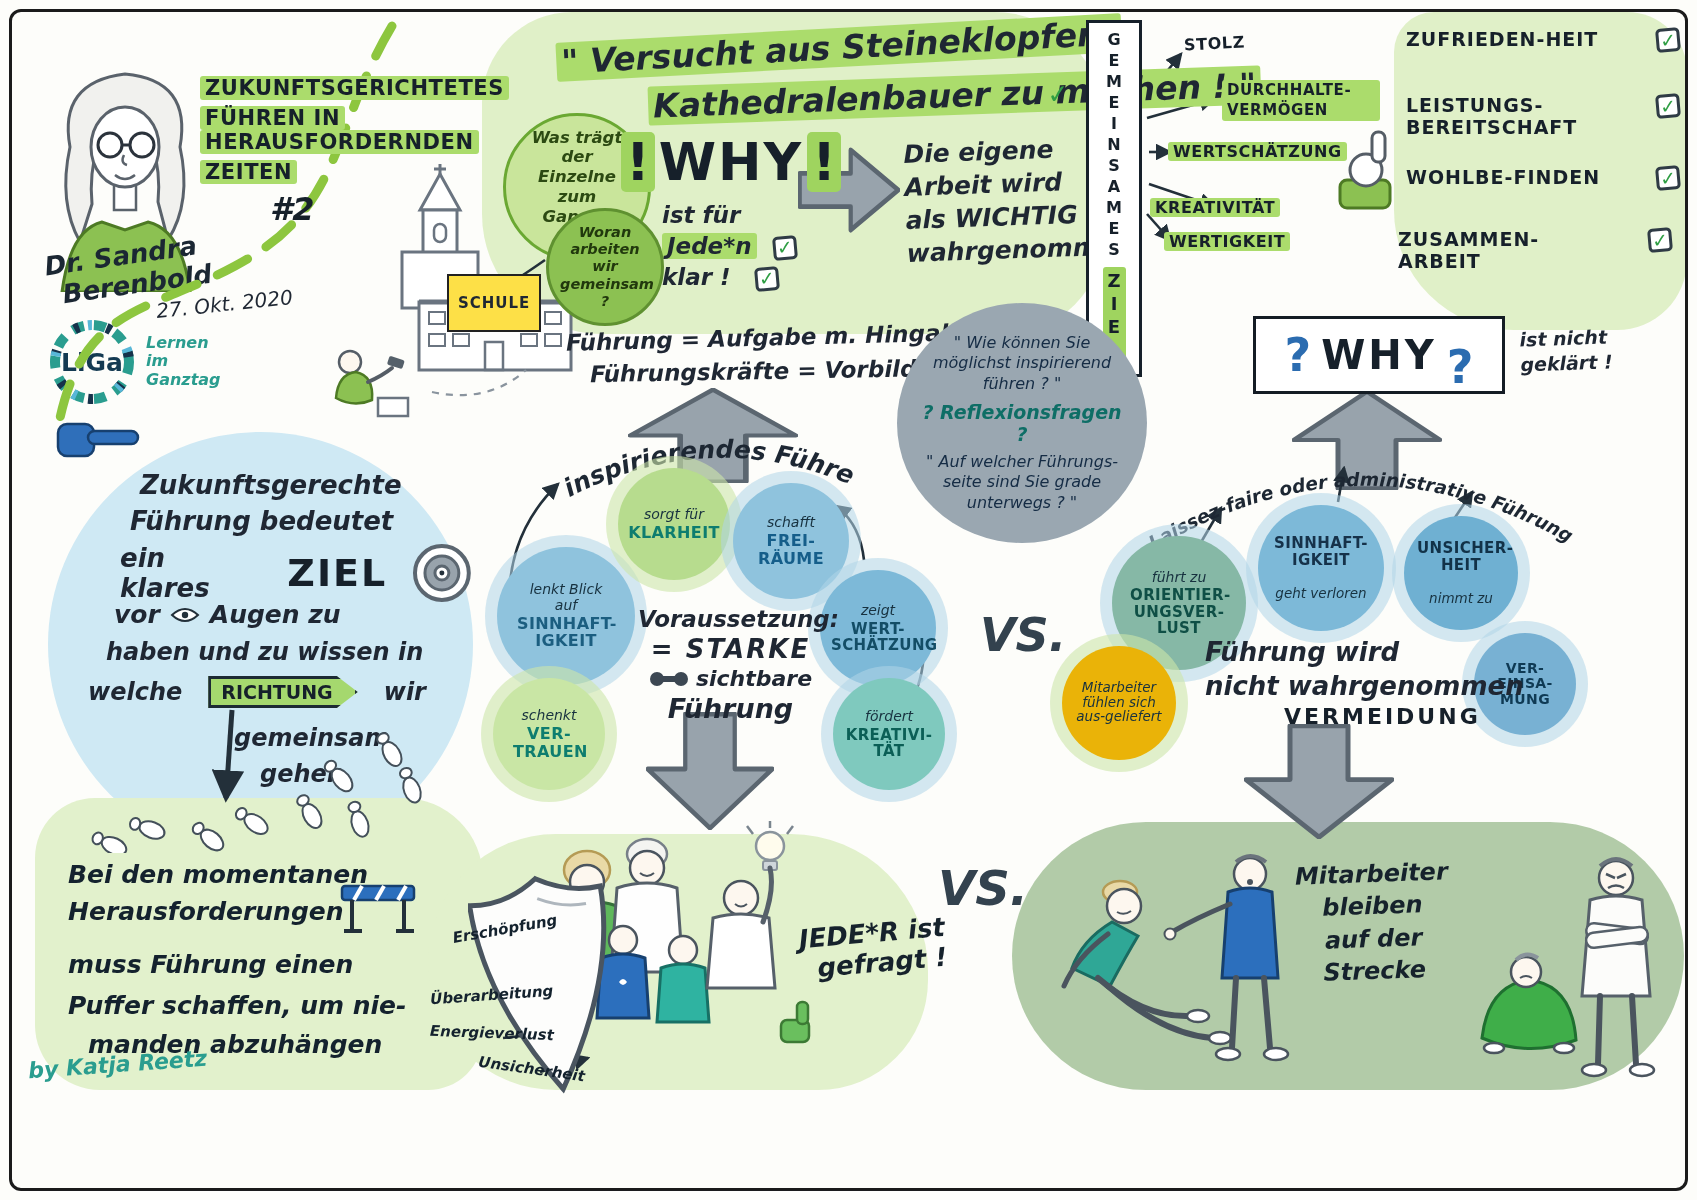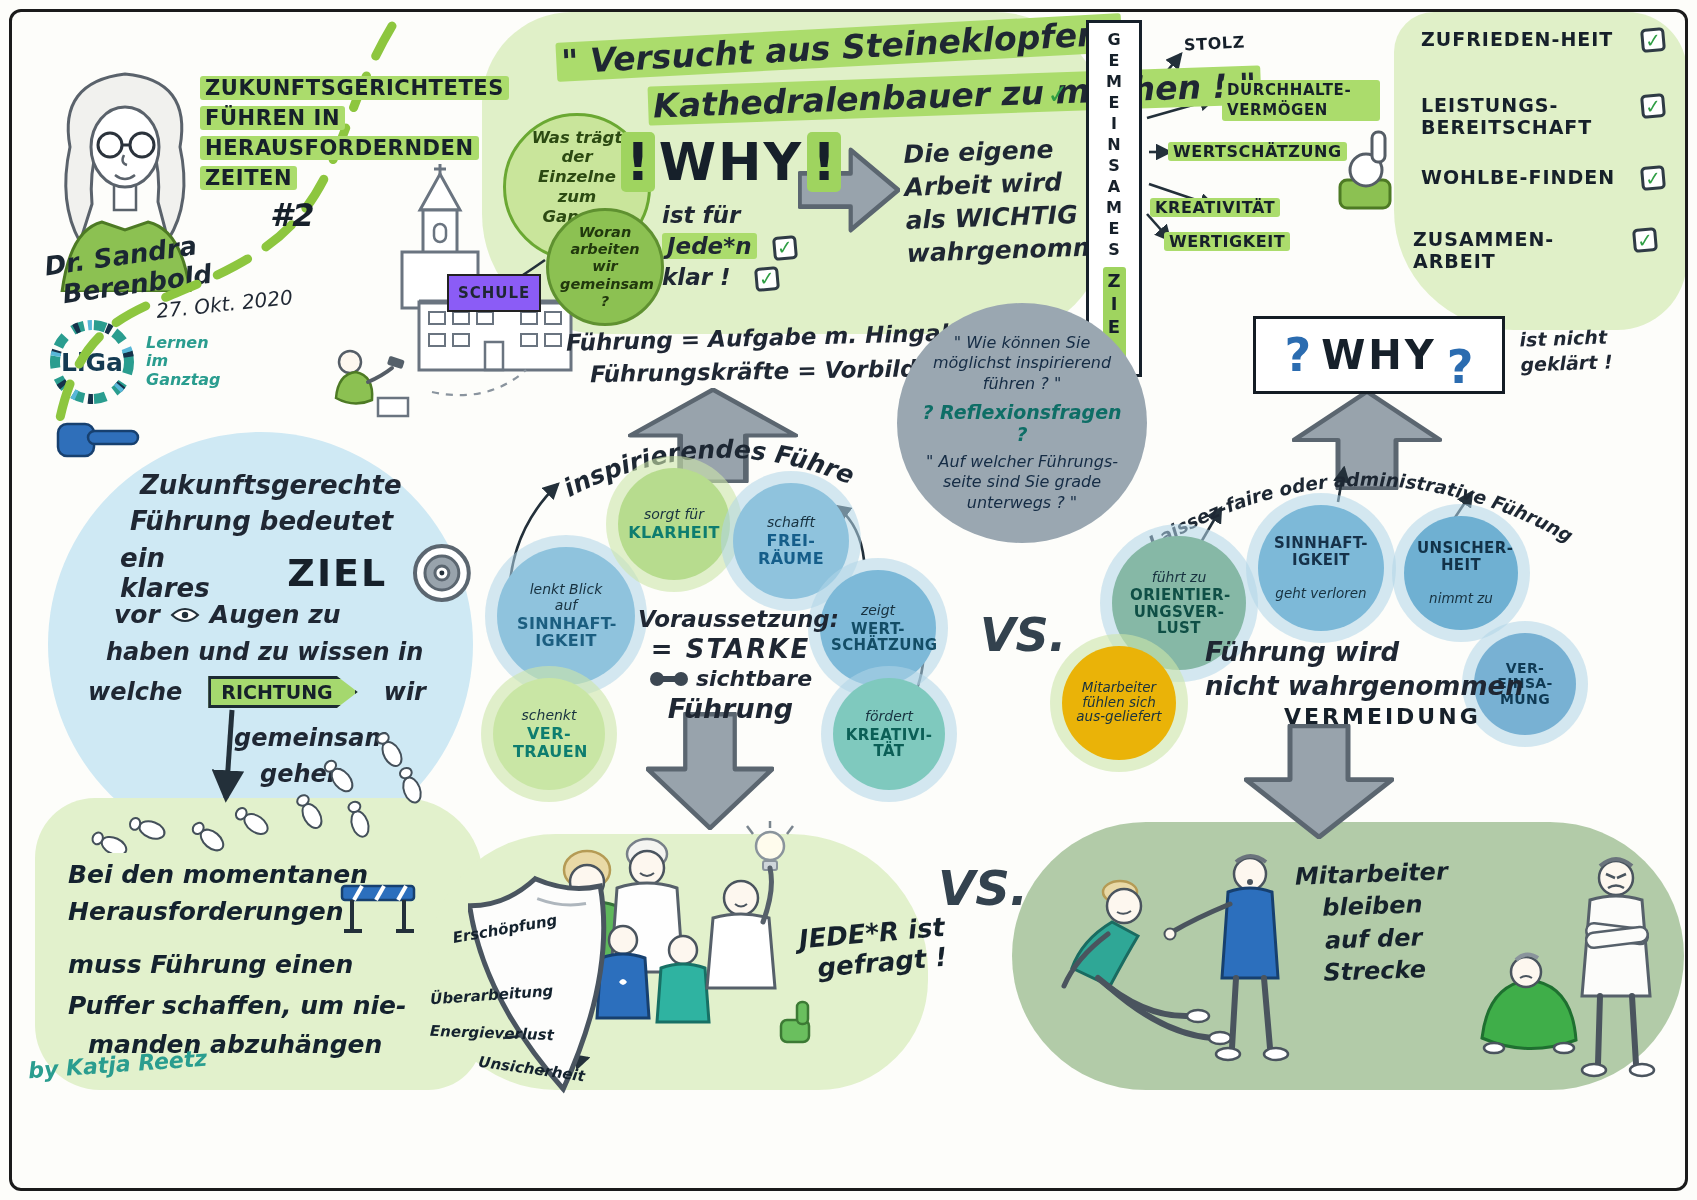--- a/index.html
+++ b/index.html
@@ -23,21 +23,21 @@
   .barrow polygon{fill:#98a3ac;stroke:#5b6670;stroke-width:5;stroke-linejoin:round}
   .overlay{position:absolute;left:0;top:0;z-index:4;pointer-events:none}
   .overlay .thin path{fill:none;stroke:#23303a;stroke-width:2.6;marker-end:url(#ah)}
   .overlay .pole{fill:none;stroke:#23303a;stroke-width:5;marker-end:url(#ah)}
   .overlay .gdash{fill:none;stroke:#8dc63f;stroke-width:9;stroke-dasharray:34 22;stroke-linecap:round}
   .overlay .mdash{fill:none;stroke:#8a949e;stroke-width:2.2;stroke-dasharray:7 7}
   .arc text{font-family:"DejaVu Sans",sans-serif;font-style:italic;font-weight:700;fill:#1d2733}
   .goalbox{width:56px;min-height:302px;border:3.5px solid #16202a;background:#fff;display:flex;flex-direction:column;align-items:center;padding:7px 0 9px;gap:6px;z-index:5}
   .vert{writing-mode:vertical-rl;text-orientation:upright;font-weight:800;font-size:16px;letter-spacing:2px;color:#16202a}
   .vert.ziel{background:#9fd45f;font-size:18px;padding:3px 1px;border-radius:3px}
-  .outcome{display:flex;align-items:flex-start;justify-content:center;width:274px;gap:10px}
+  .outcome{display:flex;align-items:flex-start;justify-content:space-between;width:274px;gap:10px}
   .outcome .lbl{font-weight:800;font-size:19px;letter-spacing:1px;line-height:1.18;width:210px;color:#16202a}
   .excl{background:#9fd45f;font-weight:900;font-size:52px;padding:0 5px;border-radius:5px;color:#16202a}
   .why-word{font-weight:900;font-size:52px;letter-spacing:2px;padding:0 4px;color:#16202a}
   .reflex{width:250px;height:240px;border-radius:50%;background:#9aa7b1;display:flex;flex-direction:column;align-items:center;justify-content:center;text-align:center;padding:26px 22px;gap:7px;z-index:6}
   .reflex .q{font-size:16px;color:#152c45;line-height:1.28;font-weight:500;font-style:italic}
   .reflex .rlabel{color:#0e6e66;font-weight:800;font-size:19px;font-style:italic}
   .whybox{position:absolute;width:252px;height:78px;border:3.5px solid #141c24;background:#fff;display:flex;align-items:center;justify-content:center;gap:10px;z-index:5}
   .q2{color:#2b6cb0;font-weight:900;font-size:46px}
   .w2{font-weight:900;font-size:40px;letter-spacing:3px;color:#16202a}
   .sign{display:inline-block;background:#a5d86e;border:3px solid #1c2a33;padding:2px 22px 2px 10px;font-weight:800;font-size:19px;clip-path:polygon(0 0,86% 0,100% 50%,86% 100%,0 100%);color:#16202a}
@@ -91,21 +91,21 @@
     <circle cx="70" cy="93" r="12" fill="none" stroke="#2b333c" stroke-width="3"></circle>
     <circle cx="102" cy="93" r="12" fill="none" stroke="#2b333c" stroke-width="3"></circle>
     <line x1="82" y1="93" x2="90" y2="93" stroke="#2b333c" stroke-width="3"></line>
     <path d="M84,103 q-4,8 3,10" fill="none" stroke="#5a626b" stroke-width="2.5"></path>
     <path d="M75,123 q10,8 20,0" fill="none" stroke="#5a626b" stroke-width="2.5"></path>
     <path d="M22,240 Q30,178 62,170 L85,178 L108,170 Q142,178 150,240 Z" fill="#8cc152" stroke="#4d7a24" stroke-width="3"></path>
   </svg>
 
   <div class="t" style="left:200px;top:76px;z-index:5">
     <div class="caps hl" style="font-size:21px;display:inline-block;margin-bottom:6px">ZUKUNFTSGERICHTETES</div><br>
-    <div class="caps hl" style="font-size:21px;display:inline-block;margin-bottom:6px">FÜHREN IN</div><br>
+    <div class="caps hl" style="font-size:21px;display:inline-block;margin-bottom:0">FÜHREN IN</div><br>
     <div class="caps hl" style="font-size:21px;display:inline-block;margin-bottom:6px">HERAUSFORDERNDEN</div><br>
     <div class="caps hl" style="font-size:21px;display:inline-block">ZEITEN</div>
     <div class="hand b" style="font-size:32px;margin:6px 0 0 70px;color:#16202a">#2</div>
   </div>
 
   <div class="t hand b" style="left:46px;top:240px;font-size:26px;transform:rotate(-8deg);color:#1b2733">
     <div>Dr. Sandra</div>
     <div style="margin-left:14px">Berenbold</div>
   </div>
   <div class="t hand" style="left:156px;top:292px;font-size:20px;transform:rotate(-6deg)">27. Okt. 2020</div>
@@ -194,21 +194,21 @@
   </div>
 
   <svg class="t" style="left:390px;top:162px" width="100" height="150" viewBox="0 0 100 150">
     <line x1="50" y1="2" x2="50" y2="14" stroke="#6a7480" stroke-width="3"></line>
     <line x1="44" y1="7" x2="56" y2="7" stroke="#6a7480" stroke-width="3"></line>
     <polygon points="50,12 70,48 30,48" fill="#fff" stroke="#6a7480" stroke-width="3"></polygon>
     <rect x="33" y="48" width="34" height="58" fill="#fff" stroke="#6a7480" stroke-width="3"></rect>
     <rect x="44" y="62" width="12" height="18" rx="6" fill="none" stroke="#6a7480" stroke-width="2.5"></rect>
     <rect x="12" y="90" width="76" height="56" fill="#fff" stroke="#6a7480" stroke-width="3"></rect>
   </svg>
-  <div class="t" style="left:447px;top:274px;border:2.5px solid #222;background:#8b5cf6;padding:8px 9px;font-weight:800;font-size:15px;letter-spacing:1px;z-index:5">SCHULE</div>
+  <div class="t" style="left:447px;top:274px;border:2.5px solid #222;background:#fde047;padding:18px 9px;font-weight:800;font-size:15px;letter-spacing:1px;z-index:5">SCHULE</div>
   <svg class="t" style="left:415px;top:292px" width="160" height="82" viewBox="0 0 160 82">
     <rect x="4" y="10" width="152" height="68" fill="#fff" stroke="#6a7480" stroke-width="3"></rect>
     <line x1="4" y1="10" x2="156" y2="10" stroke="#6a7480" stroke-width="5"></line>
     <rect x="14" y="20" width="16" height="12" fill="none" stroke="#6a7480" stroke-width="2"></rect>
     <rect x="38" y="20" width="16" height="12" fill="none" stroke="#6a7480" stroke-width="2"></rect>
     <rect x="62" y="20" width="16" height="12" fill="none" stroke="#6a7480" stroke-width="2"></rect>
     <rect x="106" y="20" width="16" height="12" fill="none" stroke="#6a7480" stroke-width="2"></rect>
     <rect x="130" y="20" width="16" height="12" fill="none" stroke="#6a7480" stroke-width="2"></rect>
     <rect x="14" y="42" width="16" height="12" fill="none" stroke="#6a7480" stroke-width="2"></rect>
     <rect x="38" y="42" width="16" height="12" fill="none" stroke="#6a7480" stroke-width="2"></rect>

